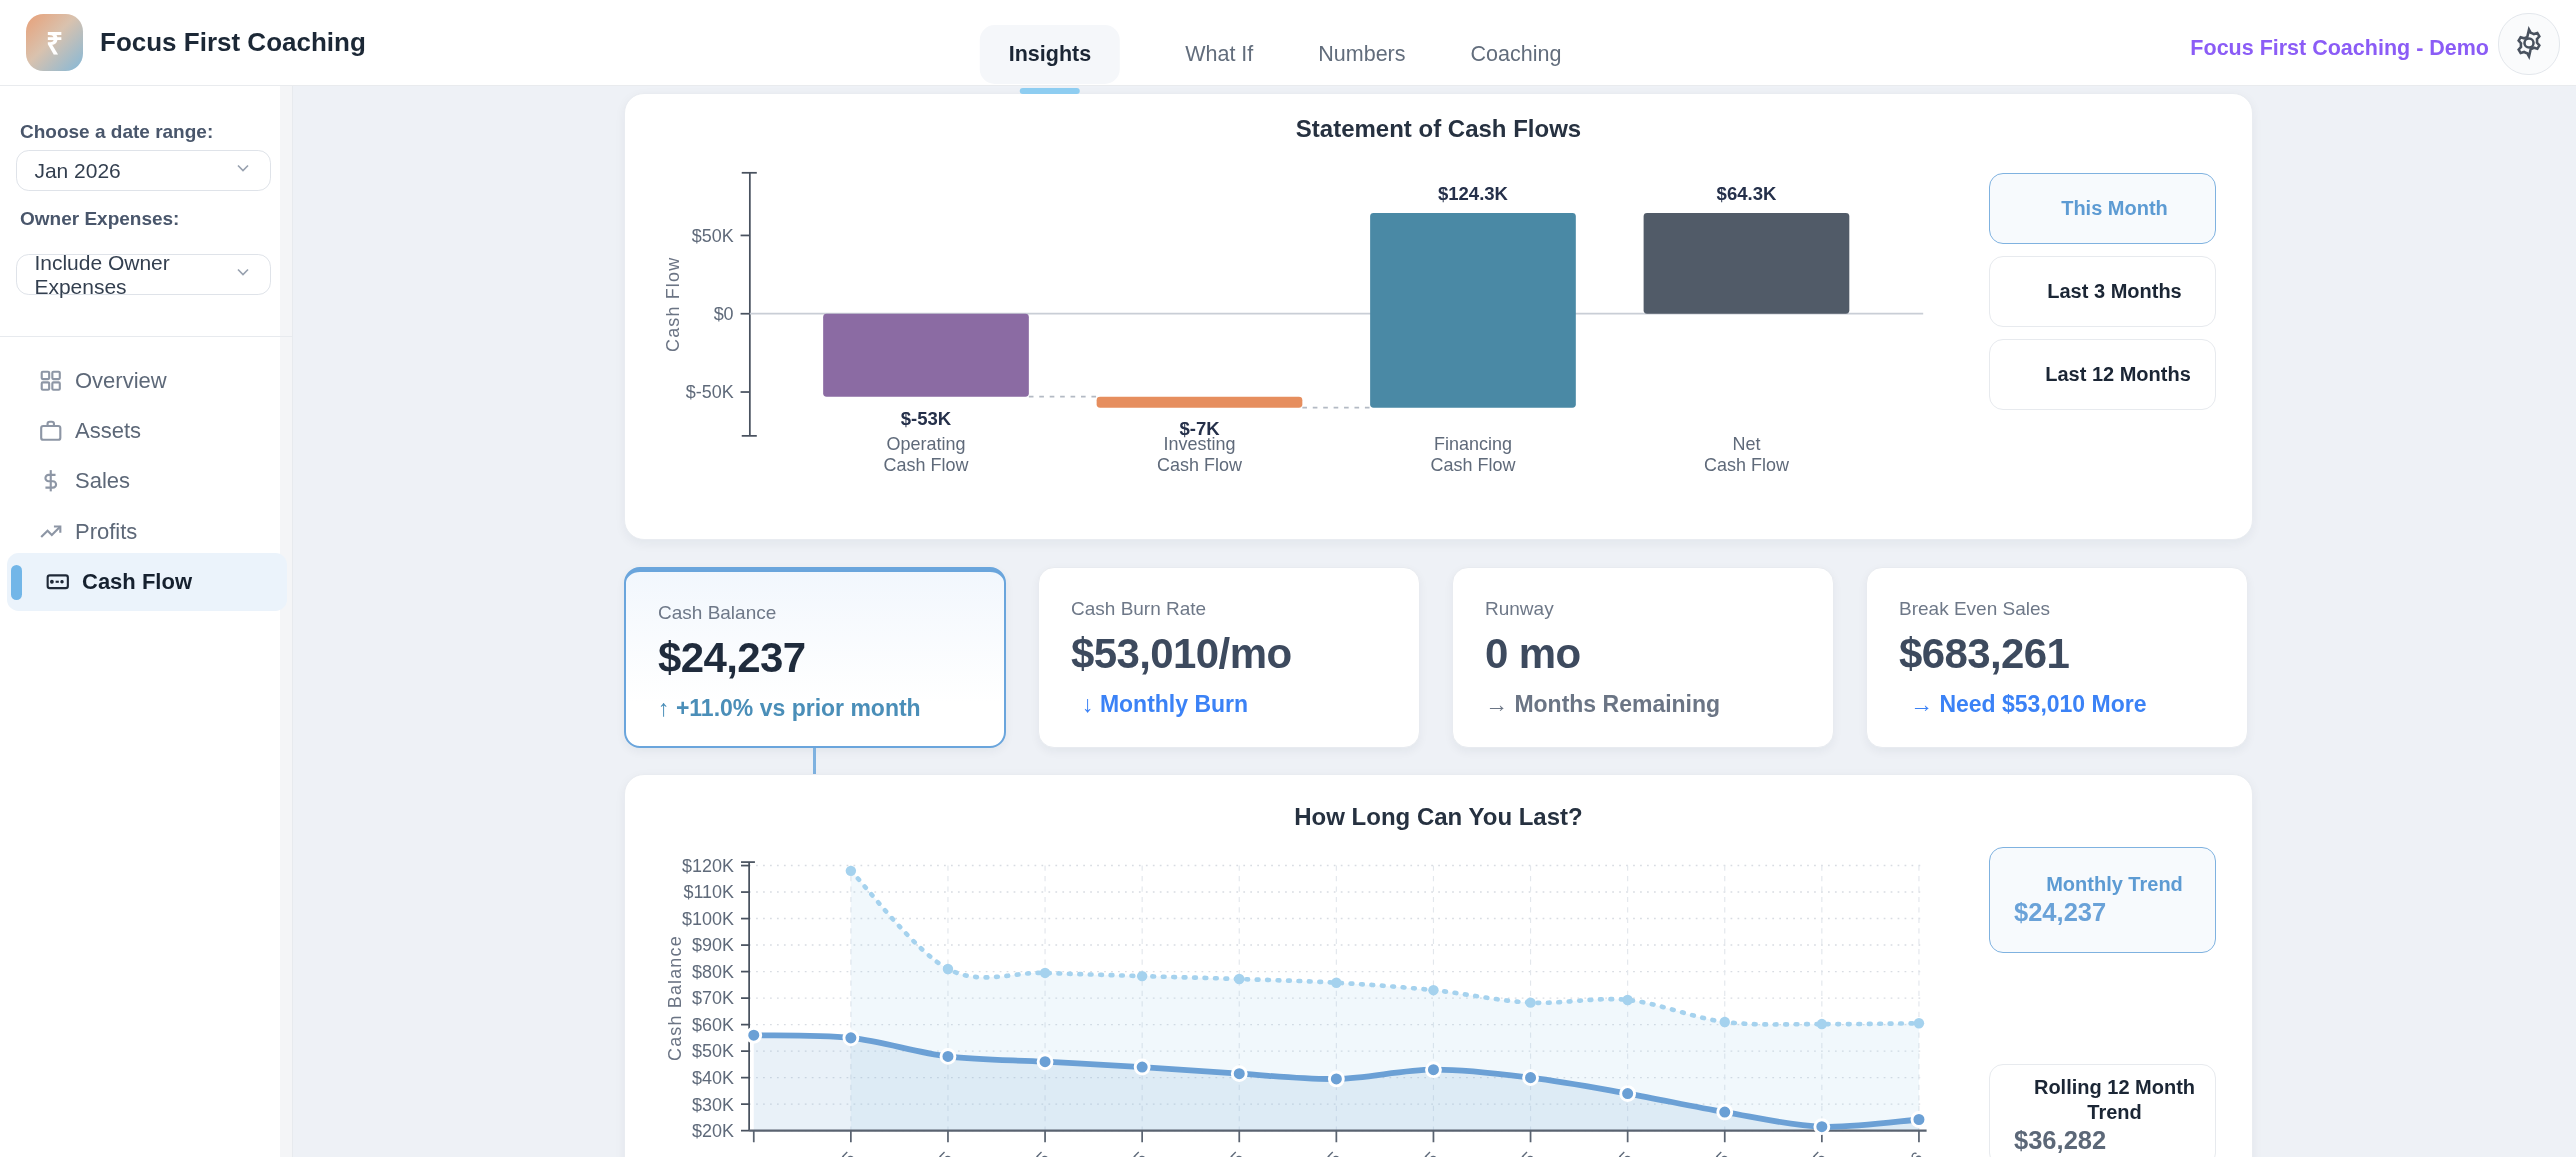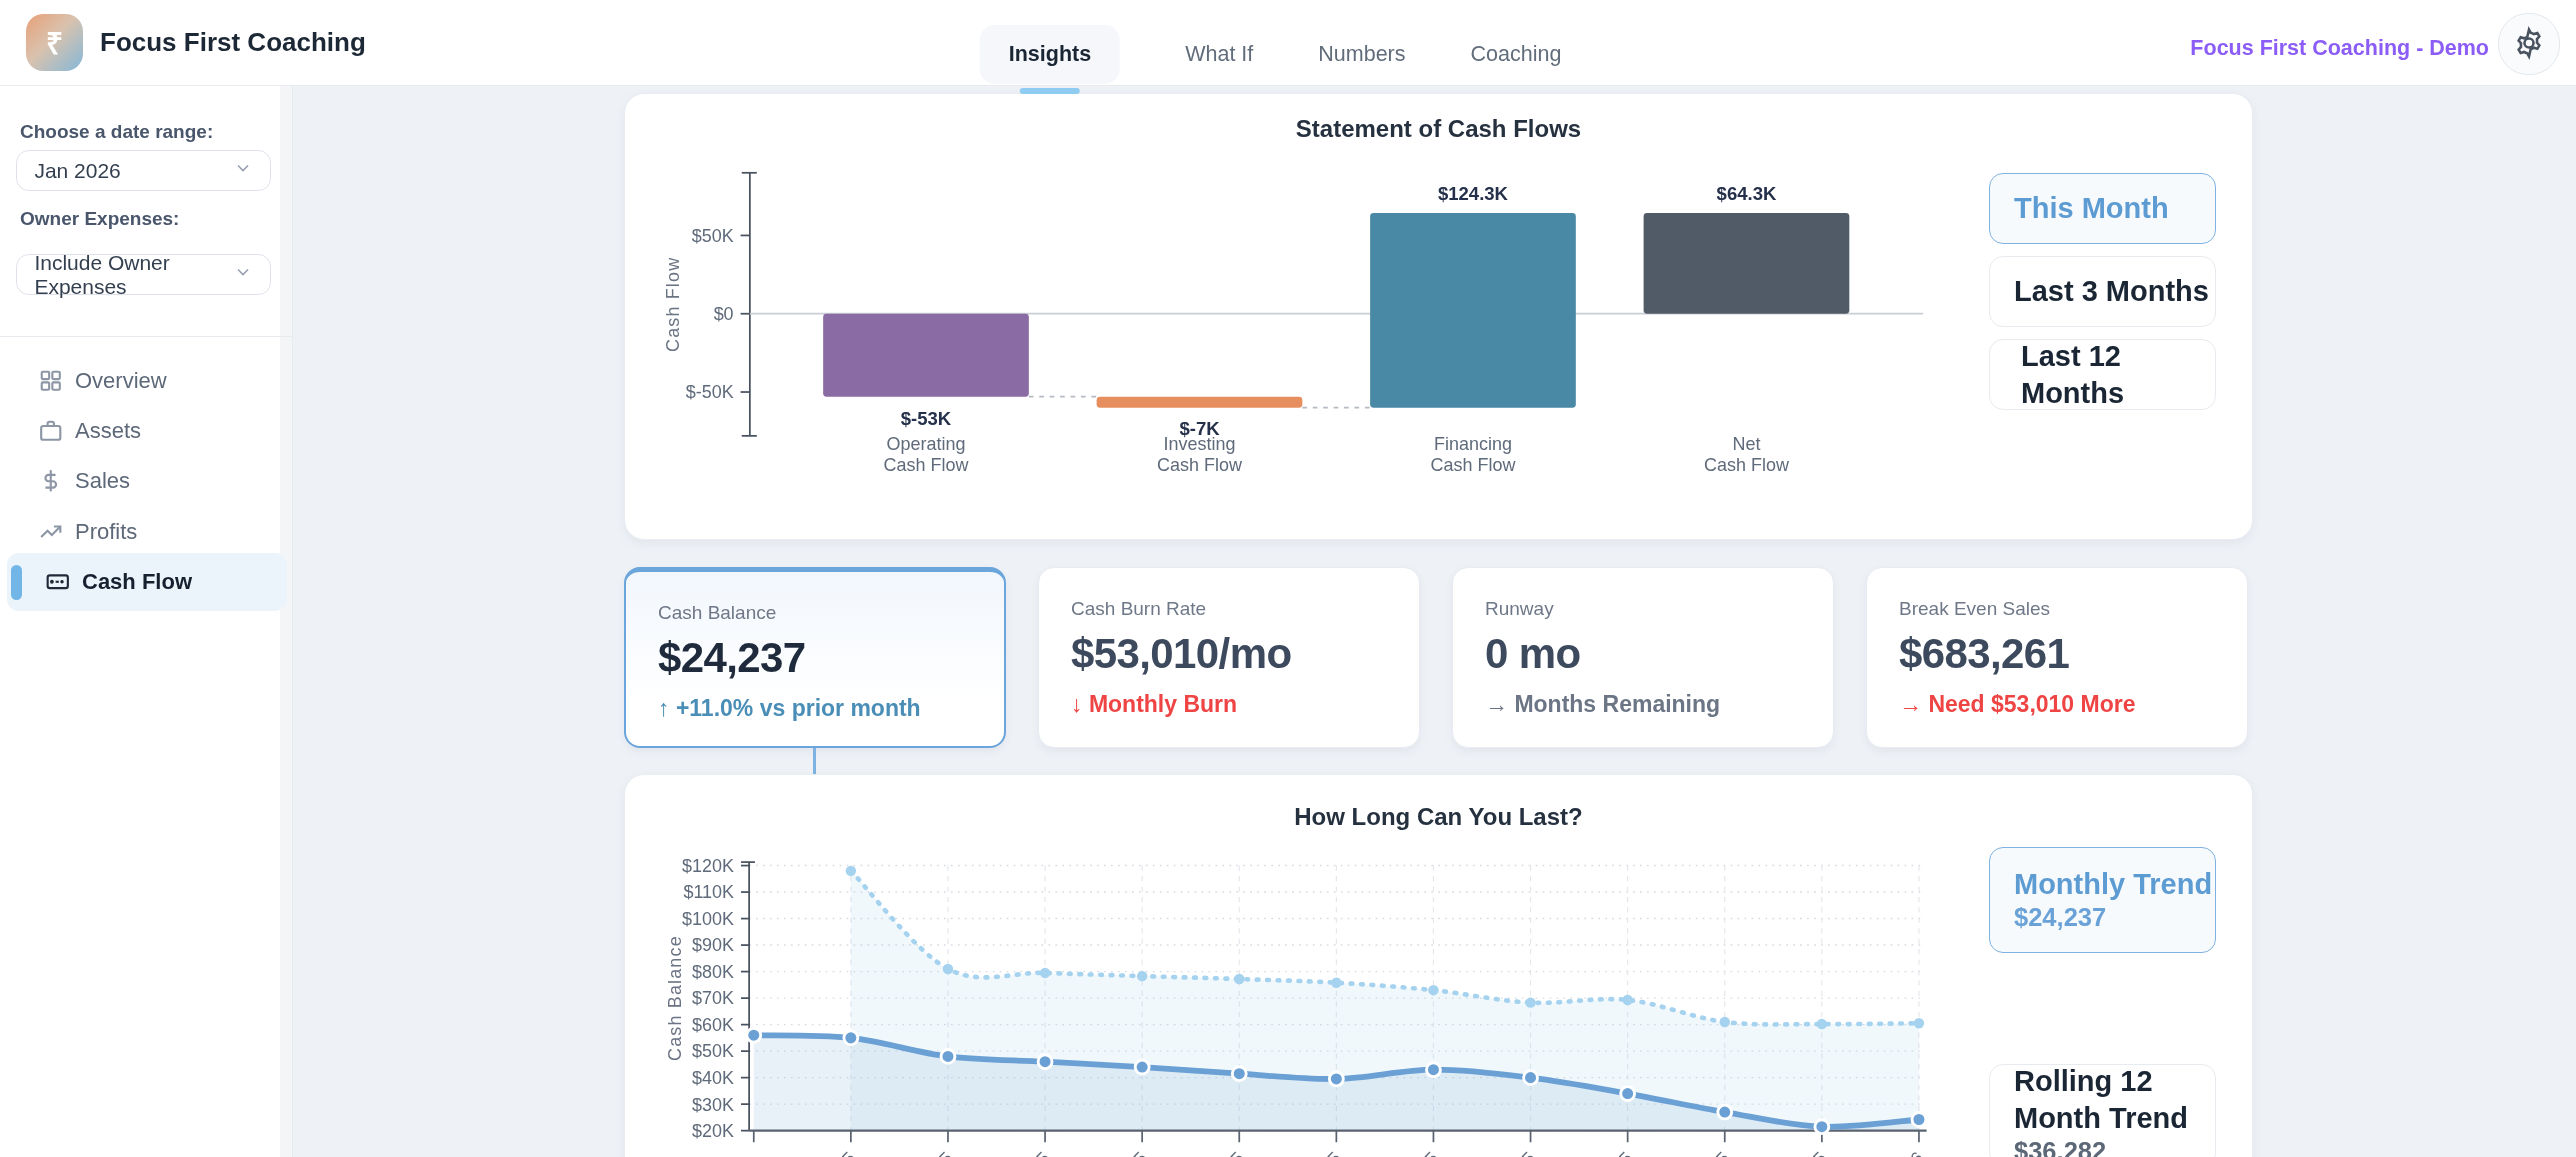--- a/index.html
+++ b/index.html
@@ -39,36 +39,36 @@
 
   
   .card{position:absolute;background:#ffffff;border:1.2px solid #e9ecf1;border-radius:20px;box-shadow:0 3.5px 10.4px rgba(20,30,50,0.05);}
   #statement-card{left:624px;top:93px;width:1627px;height:445px;}
   #runway-card{left:624px;top:774px;width:1627px;height:499px;}
   .card-title{position:absolute;left:0;width:100%;text-align:center;font-size:24px;font-weight:bold;color:#263140;}
   .chart-svg{position:absolute;left:0;top:0;}
 
   .pill-btn{position:absolute;left:1364px;width:227px;border-radius:14px;background:#ffffff;border:1.2px solid #e7eaee;
     box-sizing:border-box;display:flex;flex-direction:column;justify-content:center;padding-left:24px;cursor:pointer;}
-  .pill-btn .pb-label{font-size:29px;font-weight:bold;color:#1b2635;line-height:1.25;}
+  .pill-btn .pb-label{font-size:20px;font-weight:bold;color:#1b2635;line-height:1.25;text-align:center;}
   .pill-btn .pb-value{font-size:25.5px;font-weight:bold;color:#5c6878;line-height:1.25;}
   .pill-btn.active{border:1.7px solid #7fb2e0;background:#f7fafd;}
   .pill-btn.active .pb-label{color:#5d9bd3;}
   .pill-btn.active .pb-value{color:#6aa2d8;}
 
   
   .kpi-card{position:absolute;top:567px;width:382px;height:181px;background:#ffffff;border:1.2px solid #e8ebf0;border-radius:16px;
     box-shadow:0 3.5px 9.3px rgba(20,30,50,0.05);box-sizing:border-box;padding:30px 0 0 32px;cursor:pointer;}
   .kpi-card.selected{border:2.3px solid #6aa5dc;border-top-width:5.8px;background:linear-gradient(180deg,#f2f7fd 0%,#ffffff 75%);}
   .kpi-label{font-size:19px;color:#6e7888;margin-bottom:10.4px;}
   .kpi-value{font-size:42px;font-weight:bold;color:#3d4a5e;margin-bottom:12.8px;letter-spacing:-0.6px;}
   .kpi-card.selected .kpi-value{color:#1f2b3c;}
   .kpi-delta{font-size:23px;font-weight:bold;}
   .delta-teal{color:#4a8eb8;}
-  .delta-orange{color:#ef4444;}
+  .delta-orange{color:#3b82f6;margin-left:11px;}
   .delta-gray{color:#6b7585;}
   #kpi-connector{position:absolute;left:813px;top:748px;width:2.9px;height:27px;background:#7fb2e0;}
 
   
   #corner-shape{position:absolute;left:0;top:1126px;width:38px;height:31px;background:#0b0b0b;border-top-right-radius:24px;}
   #h-scrollbar{position:absolute;left:0;top:1135px;width:275px;height:18.6px;background:#c6c8cb;border-radius:0 9.3px 9.3px 0;}
 </style>
 </head>
 <body>
 

